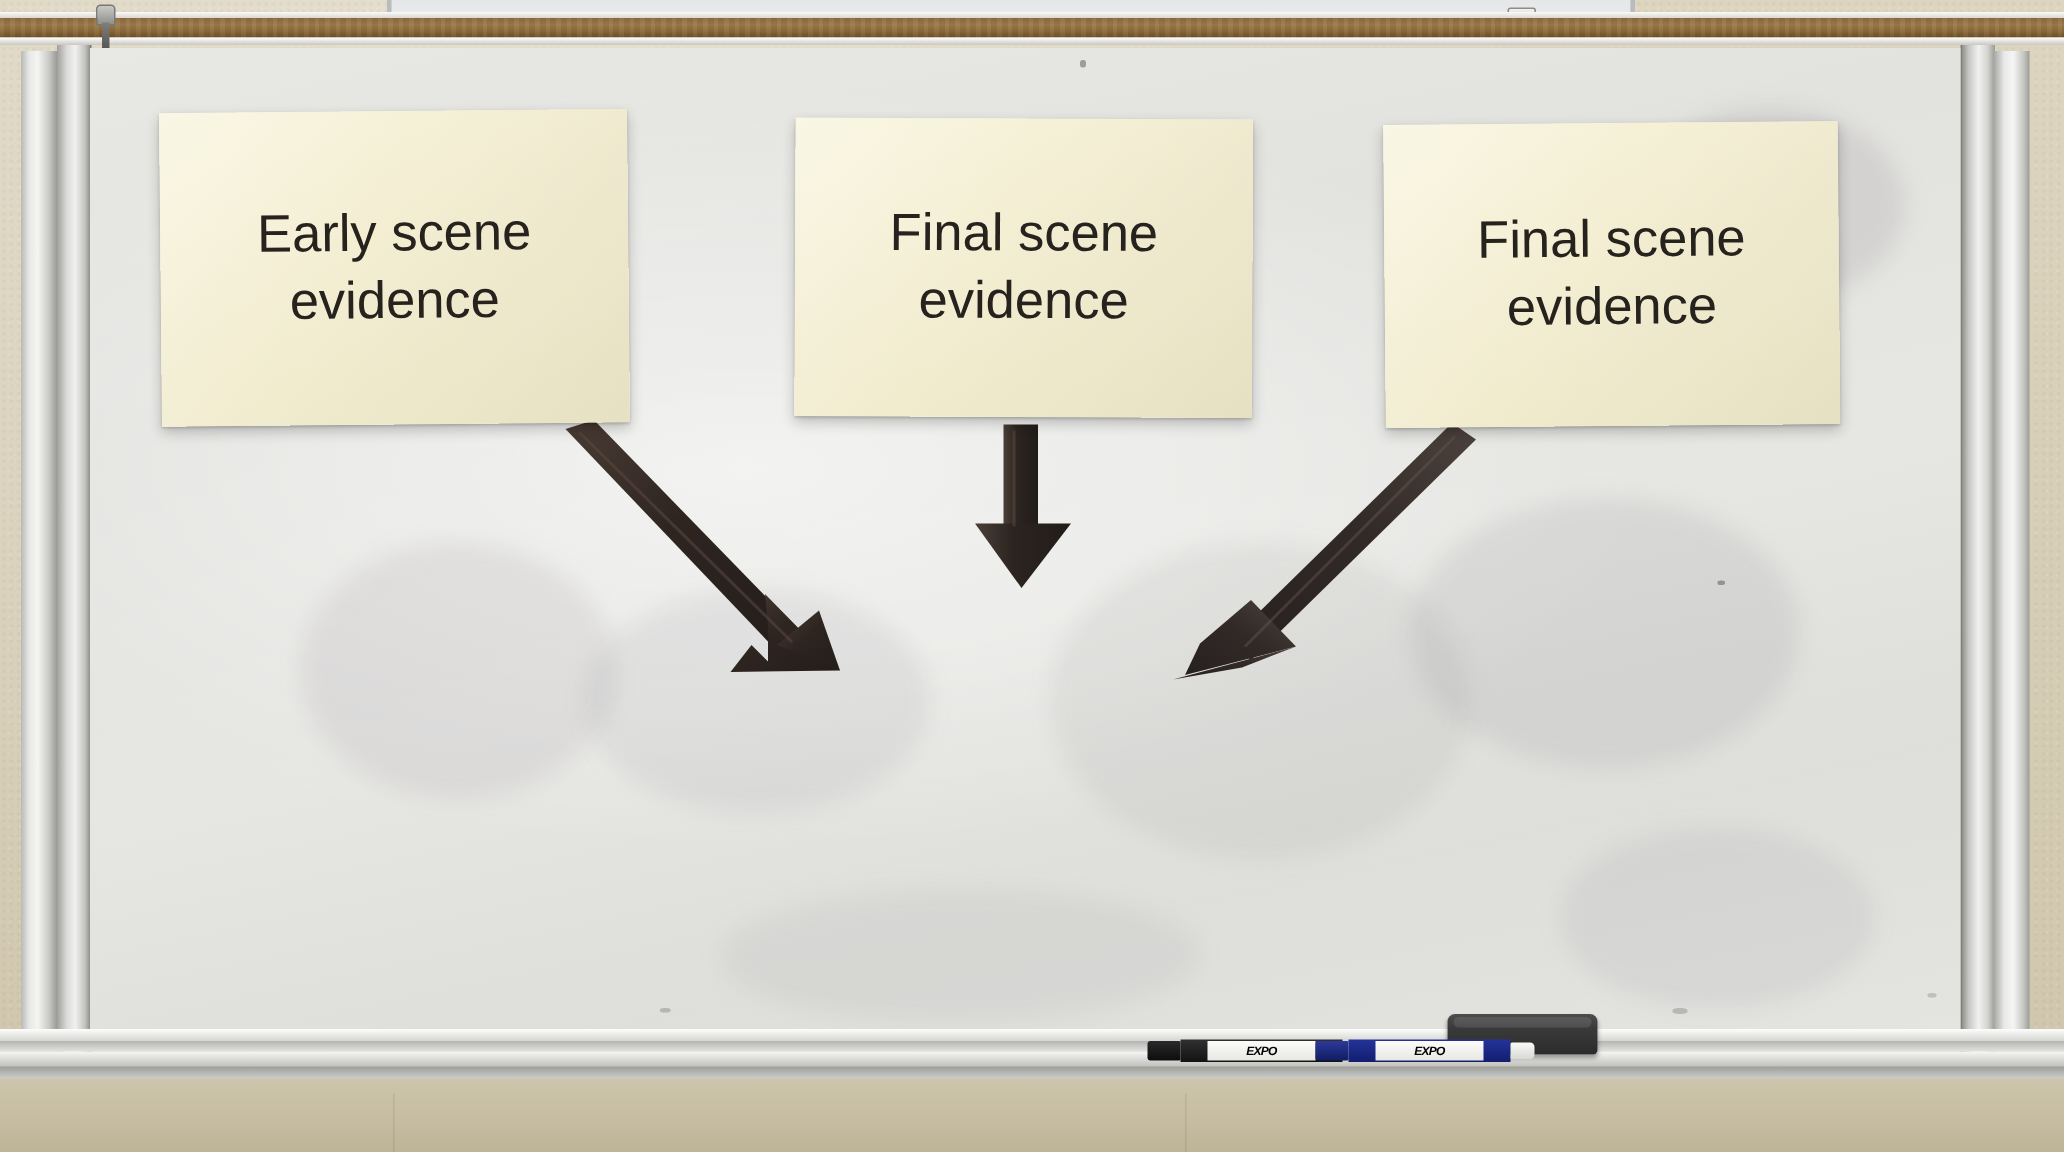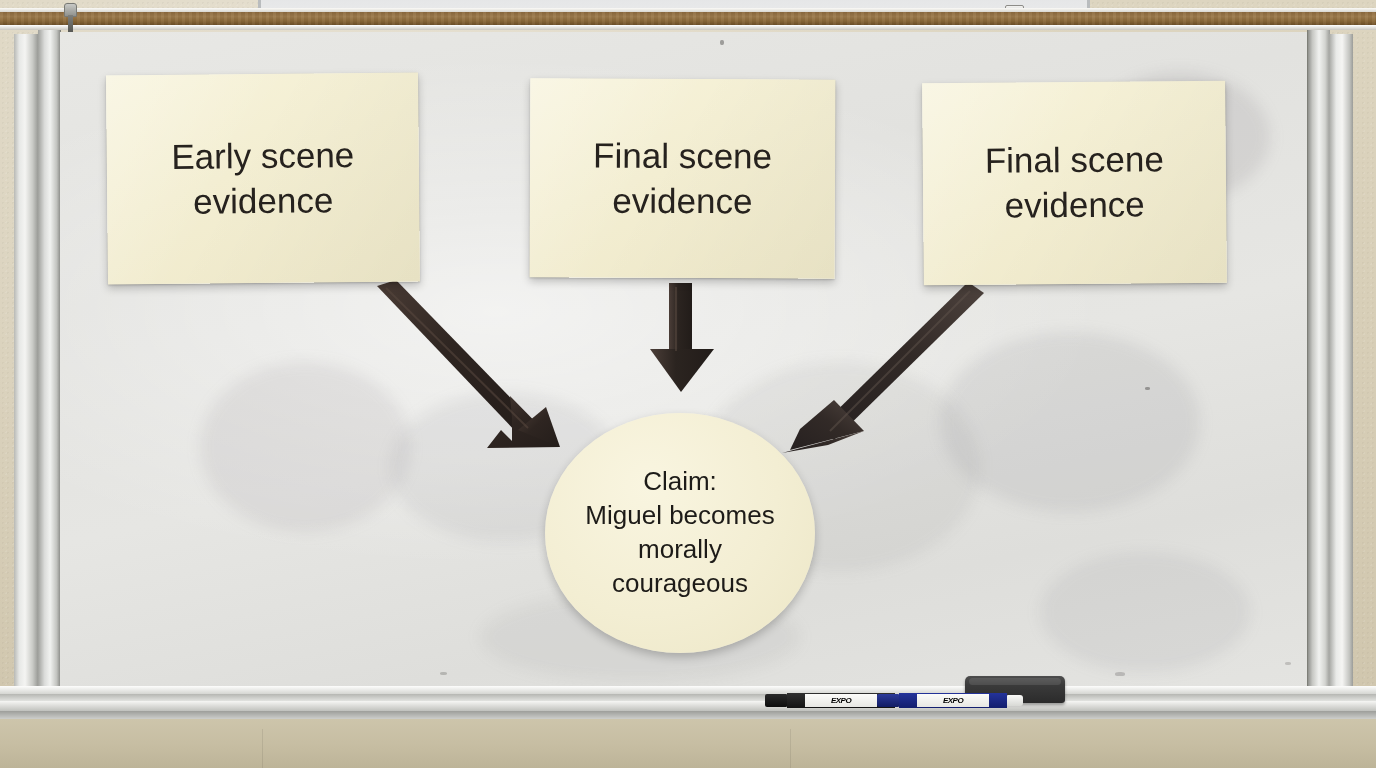--- a/index.html
+++ b/index.html
@@ -301,26 +301,20 @@
     <span class="sheen"></span>
     <span class="card-text" style="white-space: pre-line;">Final scene
 evidence</span>
   </div>
   <div class="card" id="card-final">
     <span class="sheen"></span>
     <span class="card-text" style="white-space: pre-line;">Final scene
 evidence</span>
   </div>
 
-  <div id="claim-circle">
-    <span class="card-text">Claim:
-Miguel becomes
-morally
-courageous</span>
-  </div>
 
   <div class="tray">
     <div class="tray-a"></div>
       <div class="tray-b"></div>
     <div class="tray-c"></div>
       <div class="tray-d"></div>
   </div>
 
   <div class="eraser"></div>
 

